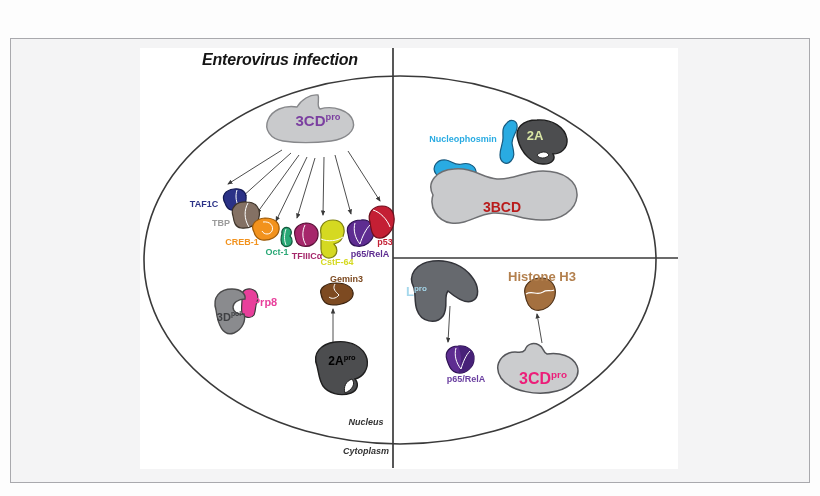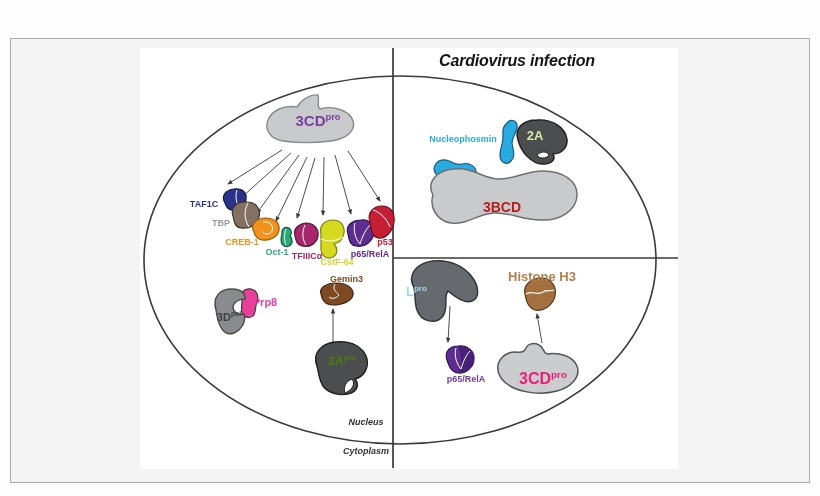--- a/index.html
+++ b/index.html
@@ -136,40 +136,40 @@
         </g>
         <g>
           <path d="M385,246 C383,237 391,230 401,230 C411,230 417,238 415,248 C413,257 404,264 395,262 C388,260 386,253 385,246 Z" fill="#a4703f" stroke="#4f3218" stroke-width="1.2"></path>
           <path d="M386,246 C392,242 397,248 403,244 C407,241 411,244 414,242" fill="none" stroke="#ffffff" stroke-width="1.1"></path>
         </g>
         <g>
           <path d="M361,330 C354,319 359,309 369,305 C377,302 381,307 385,302 C387,296 393,294 399,297 C404,299 403,305 407,306 C419,304 433,308 437,318 C441,328 432,339 417,343 C398,348 371,344 361,330 Z" fill="#cbccce" stroke="#55565a" stroke-width="1.5"></path>
         </g>
       </svg>
 
-      <div class="lbl title" style="left:287px; top:5px; width:180px;">Cardiovirus infection</div>
+      <div class="lbl title" style="left:50px; top:4px; width:180px;">Enterovirus infection</div>
 
       <div class="lbl compartment" style="left:196px; top:370px; width:60px;">Nucleus</div>
       <div class="lbl compartment" style="left:193px; top:399px; width:66px;">Cytoplasm</div>
 
       <div class="lbl" style="left:143px; top:65px; width:70px; font-size:15px; color:#7b3fa0;"><span>3CD</span><span class="sup">pro</span></div>
 
       <div class="lbl" style="left:39px;  top:152px; width:50px; font-size:9px; color:#2b3287;">TAF1C</div>
       <div class="lbl" style="left:61px;  top:171px; width:40px; font-size:9px; color:#9b9b9b;">TBP</div>
       <div class="lbl" style="left:77px;  top:190px; width:50px; font-size:9px; color:#f2921d;">CREB-1</div>
       <div class="lbl" style="left:117px; top:200px; width:40px; font-size:9px; color:#2aa876;">Oct-1</div>
       <div class="lbl" style="left:142px; top:204px; width:50px; font-size:9px; color:#a6276b;">TFIIICα</div>
       <div class="lbl" style="left:172px; top:210px; width:50px; font-size:9px; color:#d5d921;">CstF-64</div>
       <div class="lbl" style="left:200px; top:202px; width:60px; font-size:9px; color:#5e2d91;">p65/RelA</div>
       <div class="lbl" style="left:225px; top:190px; width:40px; font-size:9px; color:#c41f34;">p53</div>
 
       <div class="lbl" style="left:67px; top:262px; width:44px; font-size:11px; color:#3f4043;"><span>3D</span><span class="sup">pol</span></div>
       <div class="lbl" style="left:105px; top:249px; width:40px; font-size:11px; color:#e83f9b;">Prp8</div>
       <div class="lbl" style="left:173px; top:227px; width:50px; font-size:9px; color:#7d4a21;text-align:right;">Gemin3</div>
-      <div class="lbl" style="left:177px; top:306px; width:50px; font-size:12px; color:#4d7c0f;"><span>2A</span><span class="sup">pro</span></div>
+      <div class="lbl" style="left:177px; top:306px; width:50px; font-size:12px; color:#000000;"><span>2A</span><span class="sup">pro</span></div>
 
       <div class="lbl" style="left:278px; top:87px; width:90px; font-size:9px; color:#29abe2;">Nucleophosmin</div>
       <div class="lbl" style="left:375px; top:81px; width:40px; font-size:13px; color:#d9e6a5;">2A</div>
       <div class="lbl" style="left:332px; top:152px; width:60px; font-size:14px; color:#b91c1c;">3BCD</div>
 
       <div class="lbl" style="left:266px; top:237px; width:44px; font-size:13px; color:#a5d8ec; text-align:left;"><span>L</span><span class="sup">pro</span></div>
       <div class="lbl" style="left:296px; top:327px; width:60px; font-size:9px; color:#6a3fa0;">p65/RelA</div>
       <div class="lbl" style="left:367px; top:222px; width:70px; font-size:13px; color:#b3804e;">Histone H3</div>
       <div class="lbl" style="left:363px; top:322px; width:80px; font-size:16px; color:#ec1e79;"><span>3CD</span><span class="sup">pro</span></div>
 

